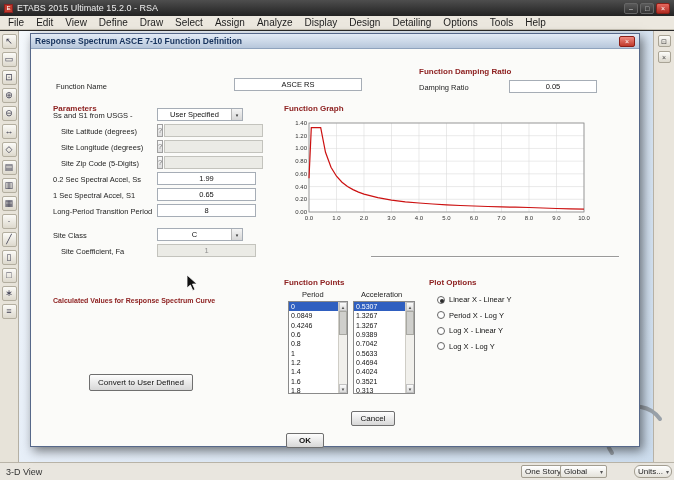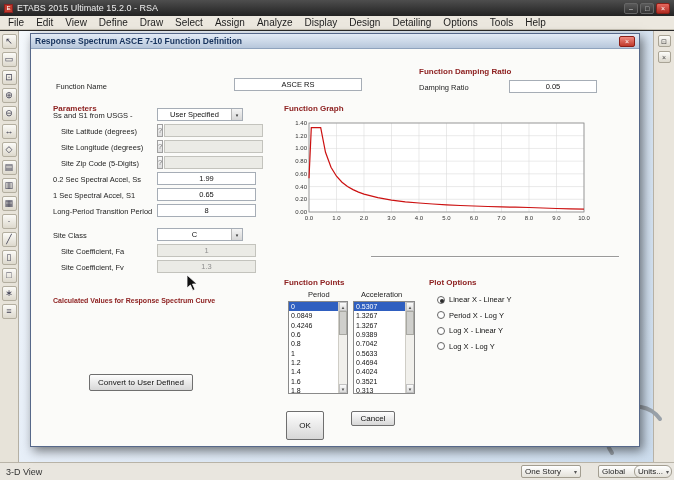--- a/index.html
+++ b/index.html
@@ -35,21 +35,21 @@
   .rp-btn { width:13px; height:12px; margin:4px auto 0 auto; font-size:7px; line-height:11px; text-align:center;
     color:#444; background:linear-gradient(#fcfcfa,#dcd8cd); border:1px solid #a9a496; border-radius:2px; }
 
   .statusbar { position:absolute; left:0; bottom:0; width:674px; height:18px;
     background:#e9e6df; border-top:1px solid #b9b4a8; }
   .status-view { position:absolute; left:6px; top:4px; font-size:9px; color:#333; }
   .sdrop { position:absolute; top:2px; height:13px; background:linear-gradient(#fff,#e4e2da);
     border:1px solid #a39e91; border-radius:2px; display:flex; align-items:center; font-size:8px; color:#222; padding:0 3px; }
   .sdrop .arr { margin-left:auto; font-size:6px; color:#555; padding-left:3px; }
   #story-drop { left:521px; width:60px; }
-  #coord-drop { left:598px; width:47px; }
+  #coord-drop { left:560px; width:47px; }
   #units-drop { left:634px; width:38px;border-radius:6px; }
 
   
   #watermark { position:absolute; left:560px; top:390px; z-index:1; }
 
   
   .dialog { position:absolute; left:30px; top:33px; width:610px; height:414px; z-index:5;
     background:#fbfbf9; border:1px solid #56688a; box-shadow:3px 4px 10px rgba(0,0,0,.5); }
   .dlg-titlebar { position:absolute; left:0; top:0; width:100%; height:15px;
     background:linear-gradient(#e3ebf6,#b7c7db); border-bottom:1px solid #8fa3bd;
@@ -92,42 +92,42 @@
   #calc-title { position:absolute; left:0; top:193px; font-size:7px; font-weight:700; color:#8e2222; white-space:nowrap; }
   #calc-rows { position:absolute; left:0; top:205px; width:100%; }
   #convert-btn { position:absolute; left:36px; top:270px; width:104px; height:17px; }
 
   #sec-graph-title { position:absolute; left:253px; top:70px; }
   #function-graph { position:absolute; left:251px; top:83px; }
   #graph-separator { position:absolute; left:340px; top:222px; width:248px; height:2px;
     border-top:1px solid #9a9a9a; border-bottom:1px solid #fff; }
 
   #sec-points-title { position:absolute; left:253px; top:244px; }
-  #period-header { position:absolute; left:277px; top:256px; }
+  #period-header { position:absolute; left:271px; top:256px; }
   #accel-header { position:absolute; left:330px; top:256px; }
   .listbox { position:absolute; top:267px; height:93px; background:#fff; border:1px solid #8a8a8a; }
   #period-list { left:257px; width:60px; }
   #accel-list { left:322px; width:62px; }
   .list-rows { position:absolute; left:0; top:0; right:9px; bottom:0; overflow:hidden; }
   .lrow { height:9.3px; font-size:7px; color:#111; display:flex; align-items:center; padding-left:2px; white-space:nowrap; }
   .list-rows .lrow:nth-child(1) { background:#2f5fc0; color:#fff; }
   .vscroll { position:absolute; top:0; right:0; bottom:0; width:9px; background:#f1f0ec; border-left:1px solid #cfcdc6; }
   .sarrow { position:absolute; left:0; width:8px; height:9px; font-size:4.5px; color:#555; text-align:center; line-height:9px;
     background:linear-gradient(#fbfbfb,#ddd); border:1px solid #c2c2c2; }
   .sarrow.up { top:0; } .sarrow.down { bottom:0; }
   .sthumb { position:absolute; left:0; top:9px; width:8px; height:24px; background:#cfcfcc; border:1px solid #a8a8a2; }
 
   #sec-plotopts-title { position:absolute; left:398px; top:244px; }
   #plot-options { position:absolute; left:406px; top:258px; }
   .ropt { display:flex; align-items:center; height:15.5px; }
   .radio { width:8px; height:8px; border:1px solid #666; border-radius:50%; background:#fff; margin-right:4px; position:relative; flex:none; }
   .radio.checked::after { content:""; position:absolute; left:2px; top:2px; width:4px; height:4px; border-radius:50%; background:#2b2b2b; }
   .rlabel { font-size:7.5px; color:#111; white-space:nowrap; }
 
-  #ok-btn { position:absolute; left:255px; top:377px; width:38px; height:29px; }
+  #ok-btn { position:absolute; left:255px; top:399px; width:38px; height:15px;font-weight:bold; }
   #cancel-btn { position:absolute; left:320px; top:377px; width:44px; height:15px; }
 
   #mouse-cursor { position:absolute; left:186px; top:274px; z-index:20; }
 </style>
 </head>
 <body>
 
 <div id="screen">
 
   <div class="titlebar">
@@ -294,26 +294,20 @@
               <span class="dd">
             <span class="ddtxt">C</span>
             <span class="ddarrow">▾</span>
           </span>
             </span>
         </div>
         <div class="prow indent">
           <span class="lbl">Site Coefficient, Fa</span>
           <span class="pctl">
               <input class="tb dis" value="1" style="">
-            </span>
-        </div>
-        <div class="prow indent">
-          <span class="lbl">Site Coefficient, Fv</span>
-          <span class="pctl">
-              <input class="tb dis" value="1.3" style="">
             </span>
         </div>
       </div>
 
       <span id="calc-title">Calculated Values for Response Spectrum Curve</span>
       <div id="calc-rows">
       </div>
 
       <div class="btn" id="convert-btn">Convert to User Defined</div>
     </div>

